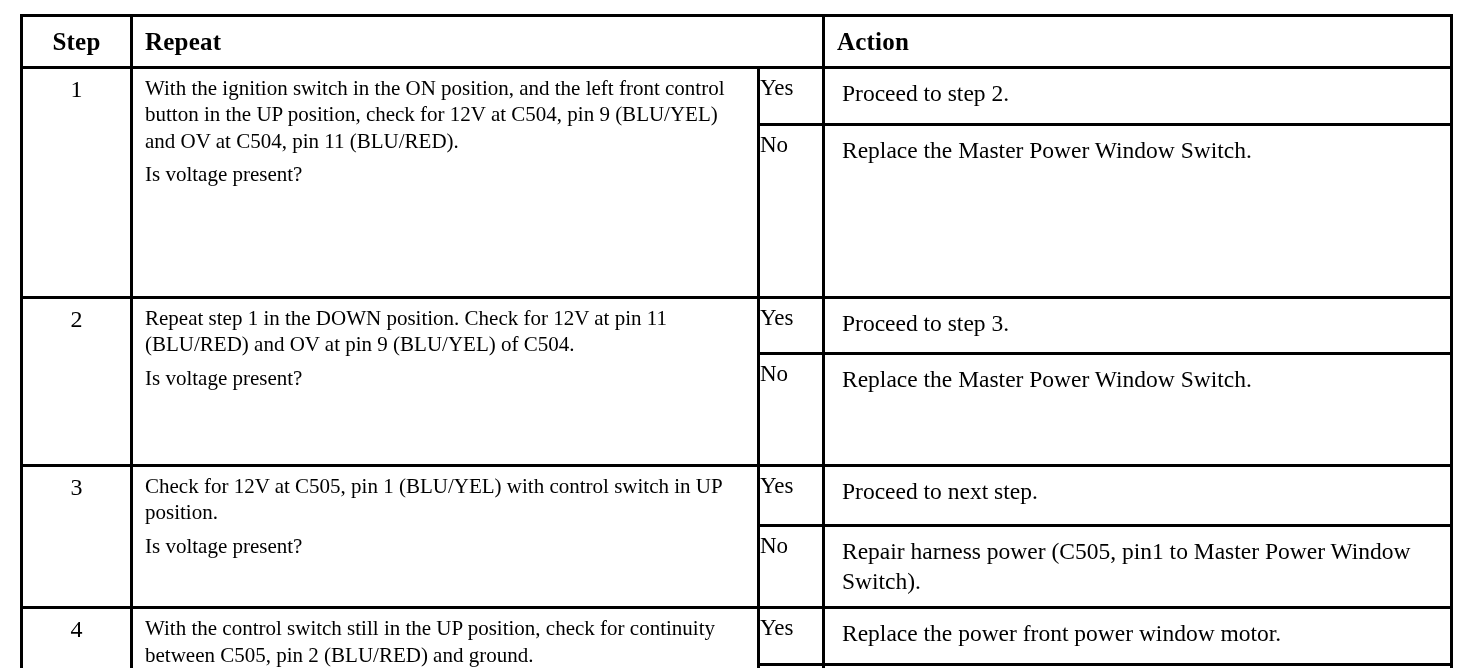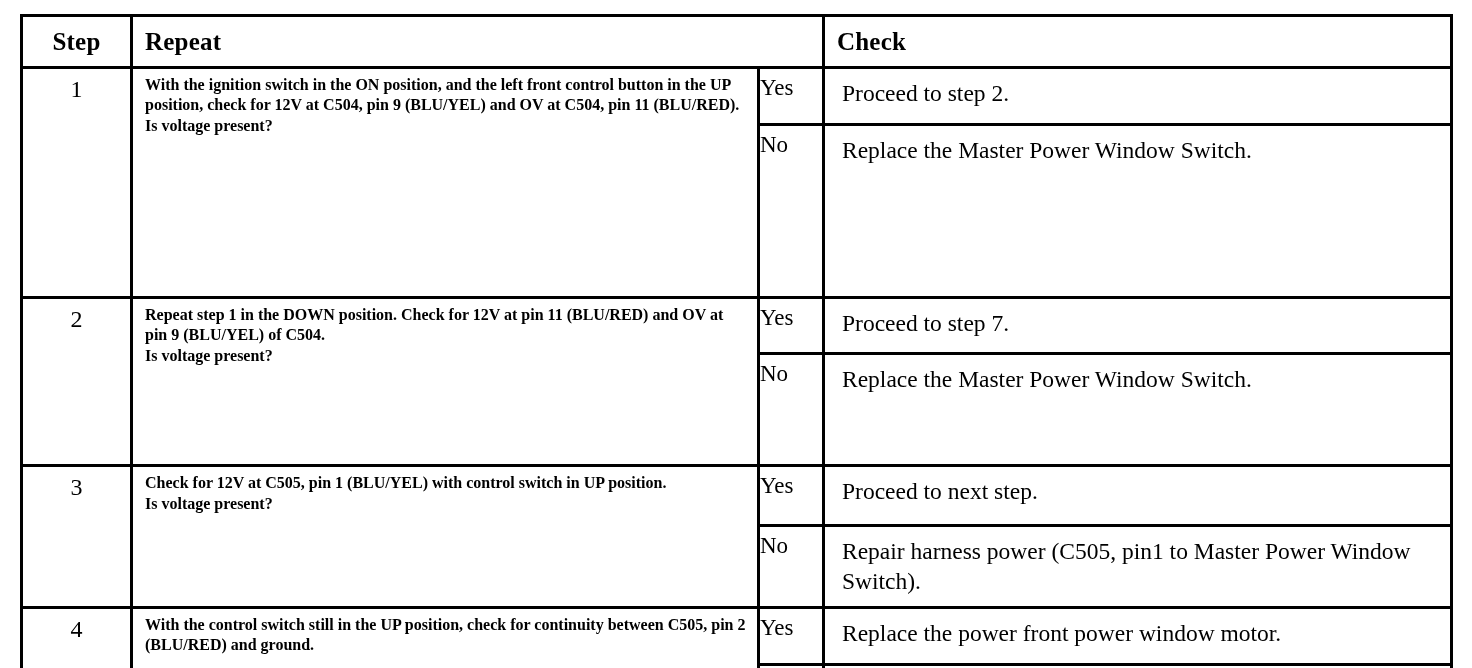--- a/index.html
+++ b/index.html
@@ -71,29 +71,28 @@
   
   .step-cell {
     text-align: center;
     font-size: 24px;
     padding-top: 7px !important;
   }
 
   
   .check-cell {
     padding: 6px 10px 6px 12px !important;
-    font-size: 16px;
+    font-size: 21px;
     line-height: 1.26;
-    font-weight: bold;
   }
   .check-cell p {
     margin: 0 0 0 0;
   }
   .check-cell p.q {
-    margin-top: 1px;
+    margin-top: 7px;
   }
 
   
   .yn-cell {
     font-size: 23px;
     padding-top: 5px !important;
     padding-bottom: 3px !important;
     line-height: 1.2;
   }
 
@@ -125,21 +124,21 @@
       <col class="c-step">
       <col class="c-check">
       <col class="c-yn">
       <col class="c-action">
     </colgroup>
 
     <thead>
       <tr>
         <th class="hdr-cell hdr-step">Step</th>
         <th class="hdr-cell hdr-check" colspan="2">Repeat</th>
-        <th class="hdr-cell hdr-action">Check</th>
+        <th class="hdr-cell hdr-action">Action</th>
       </tr>
     </thead>
 
     <tbody>
 
       <tr>
         <td class="step-cell" rowspan="2">1</td>
         <td class="check-cell" rowspan="2">
           <p>With the ignition switch in the ON position, and the left front control button in the UP position, check for 12V at C504, pin 9 (BLU/YEL) and OV at C504, pin 11 (BLU/RED).</p>
           <p class="q">Is voltage present?</p>
@@ -157,21 +156,21 @@
       </tr>
 
       <tr>
         <td class="step-cell" rowspan="2">2</td>
         <td class="check-cell" rowspan="2">
           <p>Repeat step 1 in the DOWN position. Check for 12V at pin 11 (BLU/RED) and OV at pin 9 (BLU/YEL) of C504.</p>
           <p class="q">Is voltage present?</p>
         </td>
         <td class="yn-cell r2-top">Yes</td>
         <td class="action-cell r2-top">
-          <p>Proceed to step 7.</p>
+          <p>Proceed to step 3.</p>
         </td>
       </tr>
       <tr>
         <td class="yn-cell r2-bot">No</td>
         <td class="action-cell r2-bot">
           <p>Replace the Master Power Window Switch.</p>
         </td>
       </tr>
 
       <tr>

